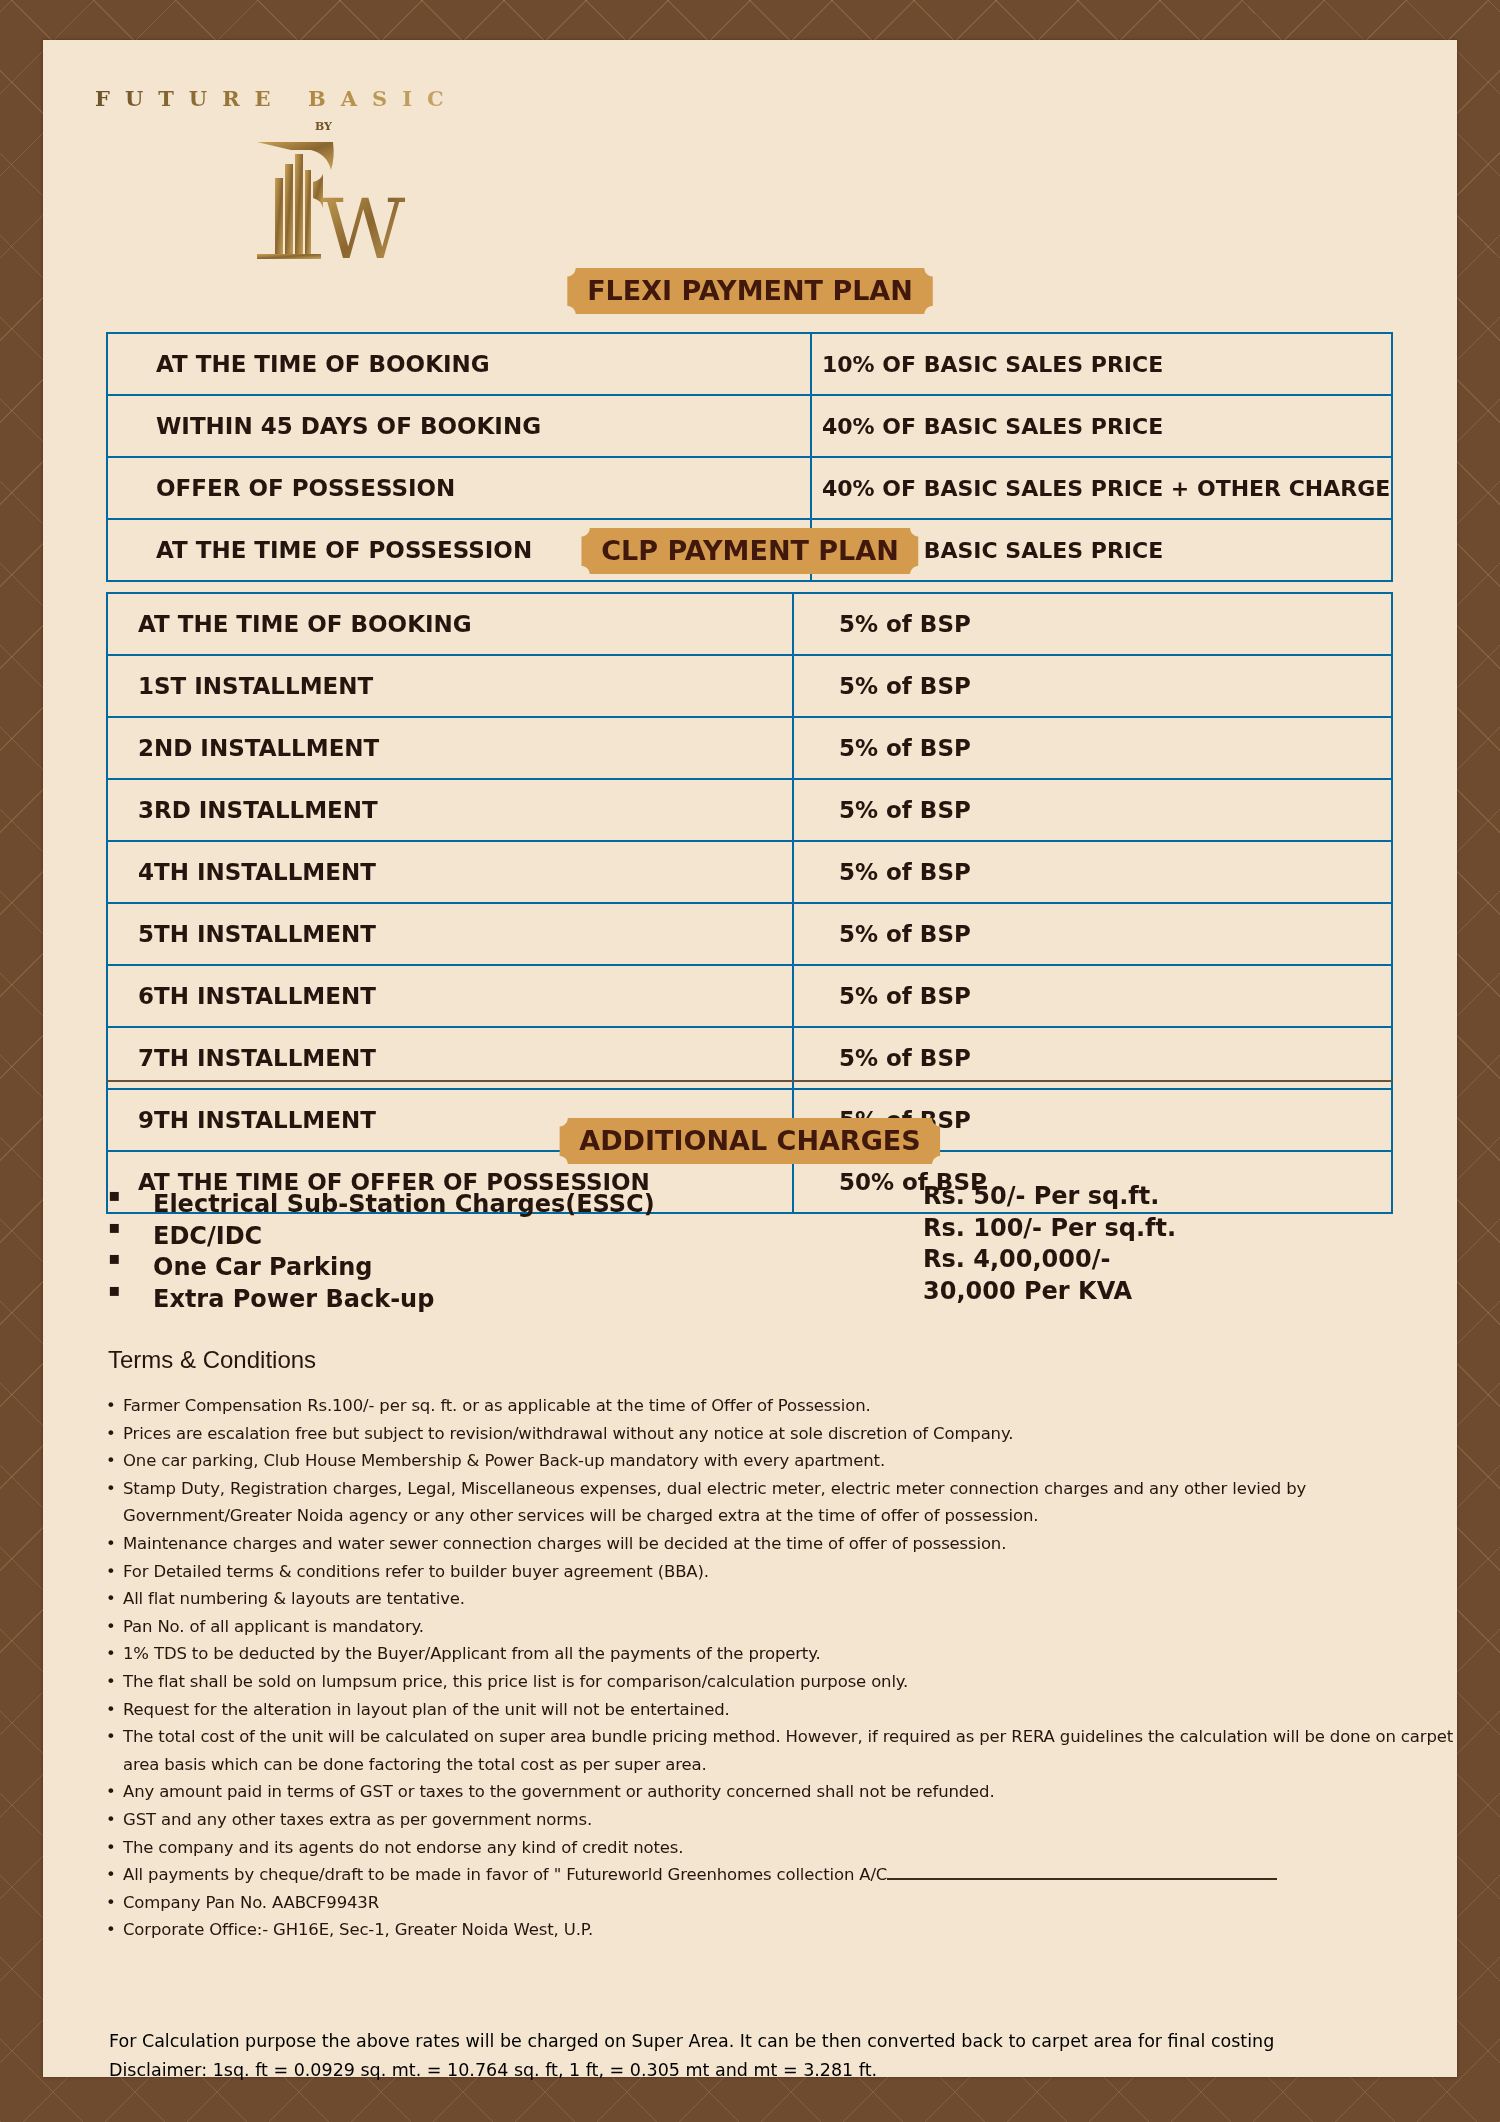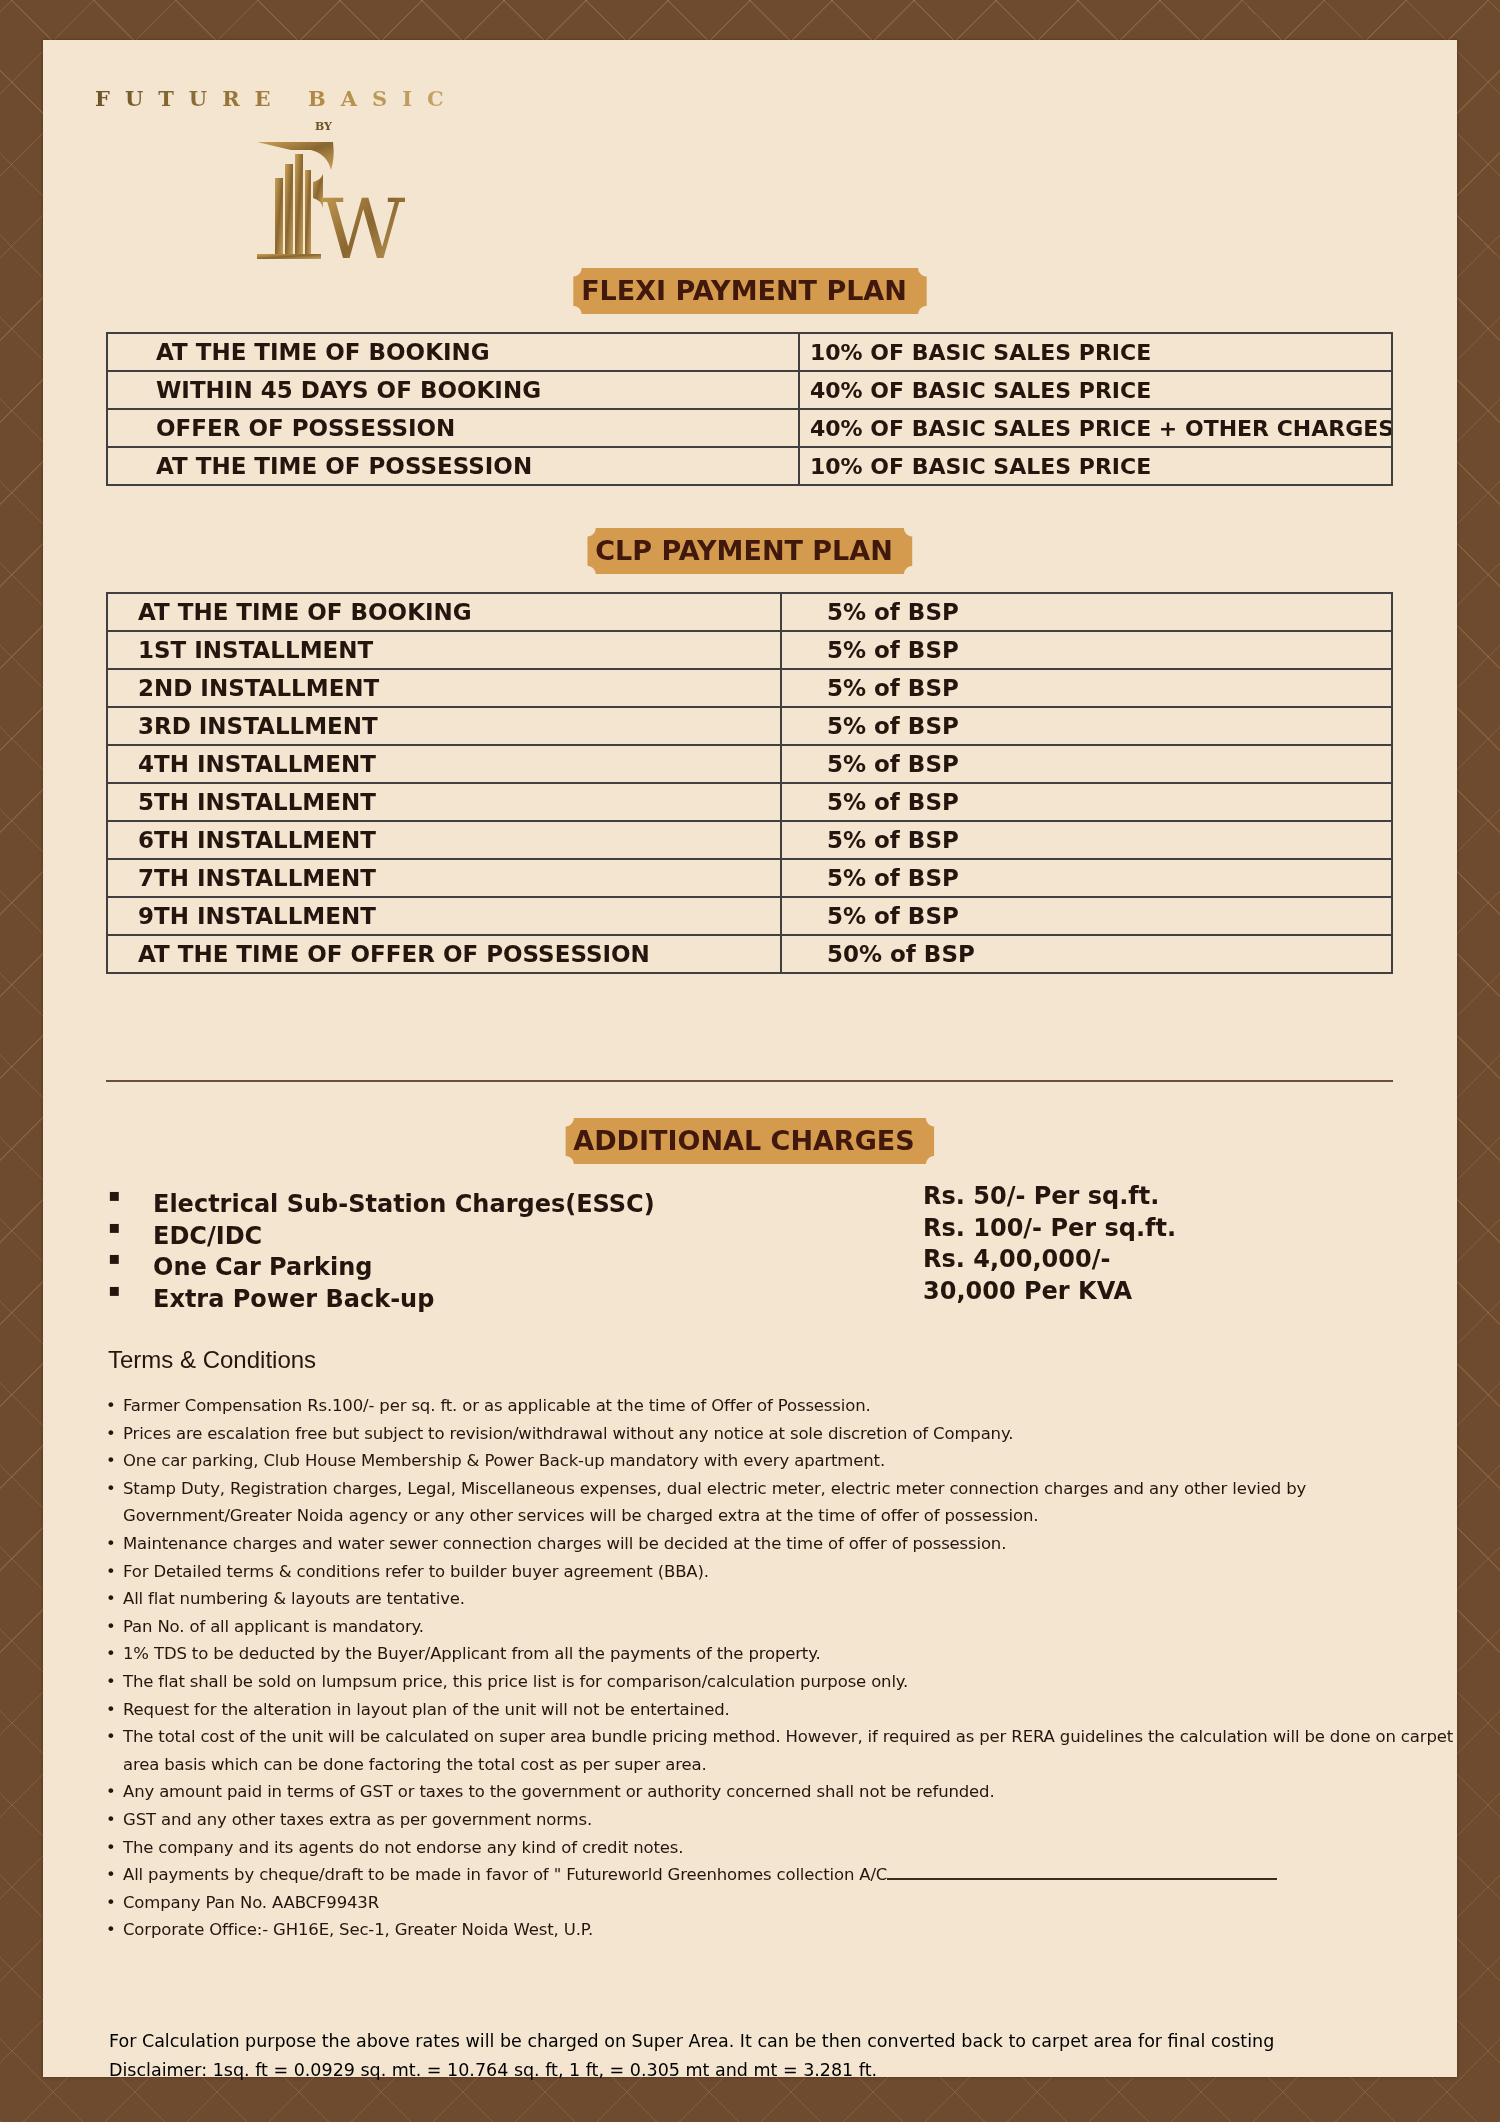--- a/index.html
+++ b/index.html
@@ -30,21 +30,21 @@
     position: absolute; left: 220px; top: 34px; font-family: "DejaVu Serif", serif;
     font-weight: bold; font-size: 11px; color: #6d5326;
   }
   .brand-mark { position: absolute; left: 160px; top: 54px; width: 170px; height: 125px; }
 
   
   .badge {
     position: absolute; left: 50%; transform: translateX(-50%);
     background: #d49a4e; color: #40180c;
     font-family: "DejaVu Sans", sans-serif; font-weight: bold; font-size: 27px;
-    padding: 6px 20px 6px 8px; white-space: nowrap; line-height: 34px;
+    padding: 6px 20px 6px 20px; white-space: nowrap; line-height: 34px;
     -webkit-mask:
       radial-gradient(circle 9px at 0 0, transparent 8px, #000 9px) top left,
       radial-gradient(circle 9px at 100% 0, transparent 8px, #000 9px) top right,
       radial-gradient(circle 9px at 0 100%, transparent 8px, #000 9px) bottom left,
       radial-gradient(circle 9px at 100% 100%, transparent 8px, #000 9px) bottom right;
     -webkit-mask-size: 51% 51%; -webkit-mask-repeat: no-repeat;
     mask:
       radial-gradient(circle 9px at 0 0, transparent 8px, #000 9px) top left,
       radial-gradient(circle 9px at 100% 0, transparent 8px, #000 9px) top right,
       radial-gradient(circle 9px at 0 100%, transparent 8px, #000 9px) bottom left,
@@ -54,21 +54,21 @@
   .badge-flexi { top: 228px; }
   .badge-clp { top: 488px; }
   .badge-add { top: 1078px; }
 
   table.plan {
     position: absolute; left: 63px; width: 1287px;
     border-collapse: collapse; table-layout: fixed;
     font-family: "DejaVu Sans", sans-serif; font-weight: bold; color: #24160e;
   }
   table.plan td {
-    border: 2px solid #404040; height: 36px; padding: 0; font-size: 23px;
+    border: 2px solid #0369a1; height: 36px; padding: 12px; font-size: 23px;
     white-space: nowrap; overflow: hidden;
   }
   table.plan td.c1 { width: 642px; }
   .flexi { top: 292px; }
   .flexi td.c1 { padding-left: 48px; }
   .flexi td.c2 { padding-left: 10px; font-size: 22px; }
   .flexi td { height: 36px; }
   .clp { top: 552px; }
   .clp td { height: 36px; }
   .clp td.c1 { padding-left: 30px; }

